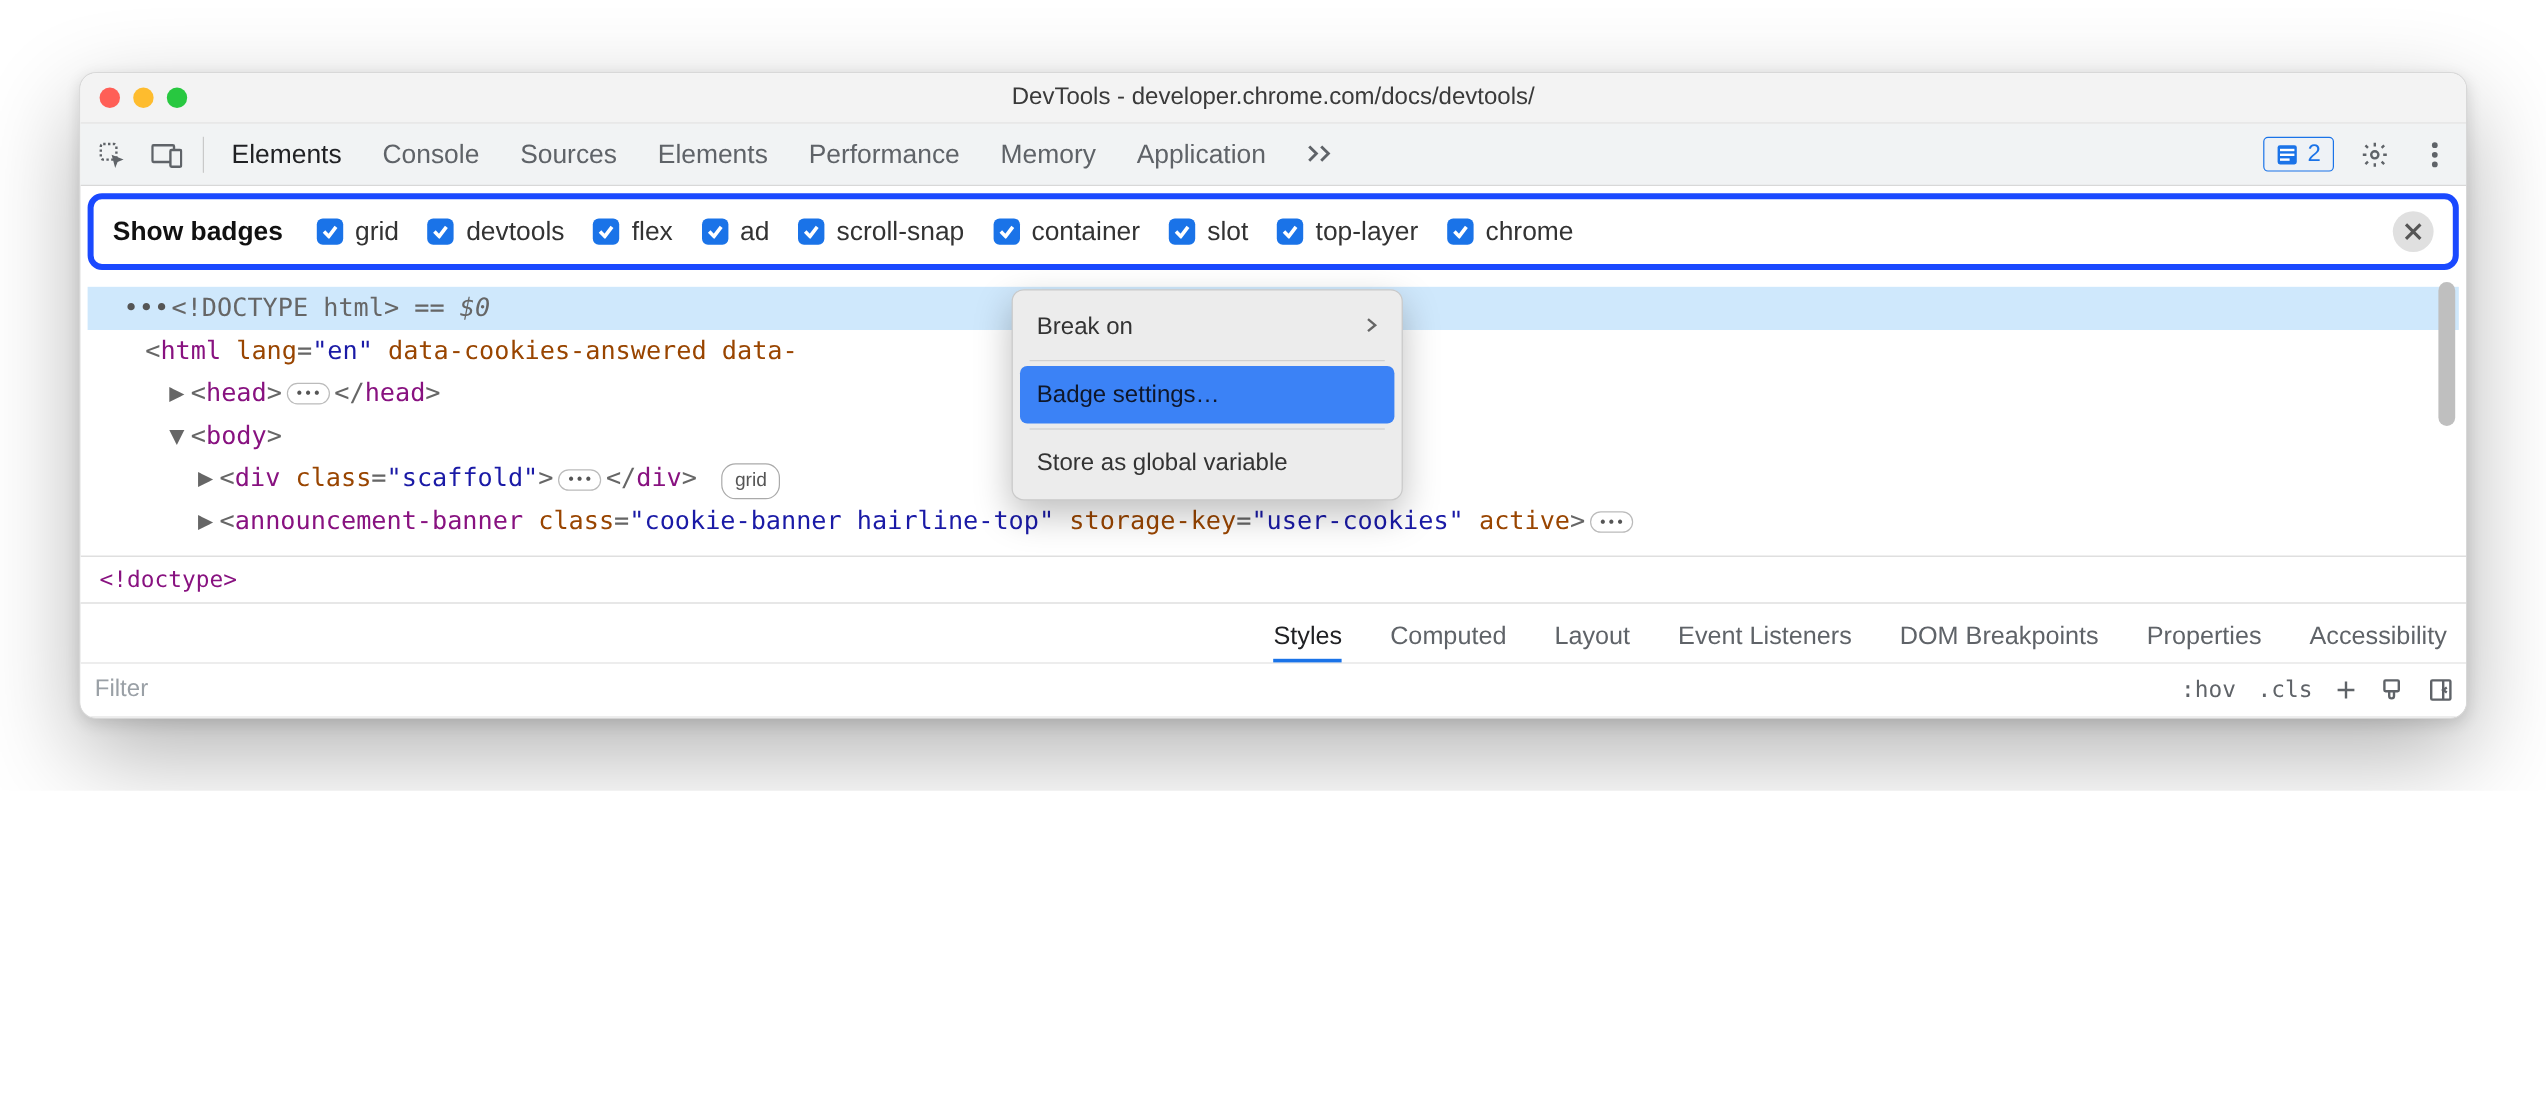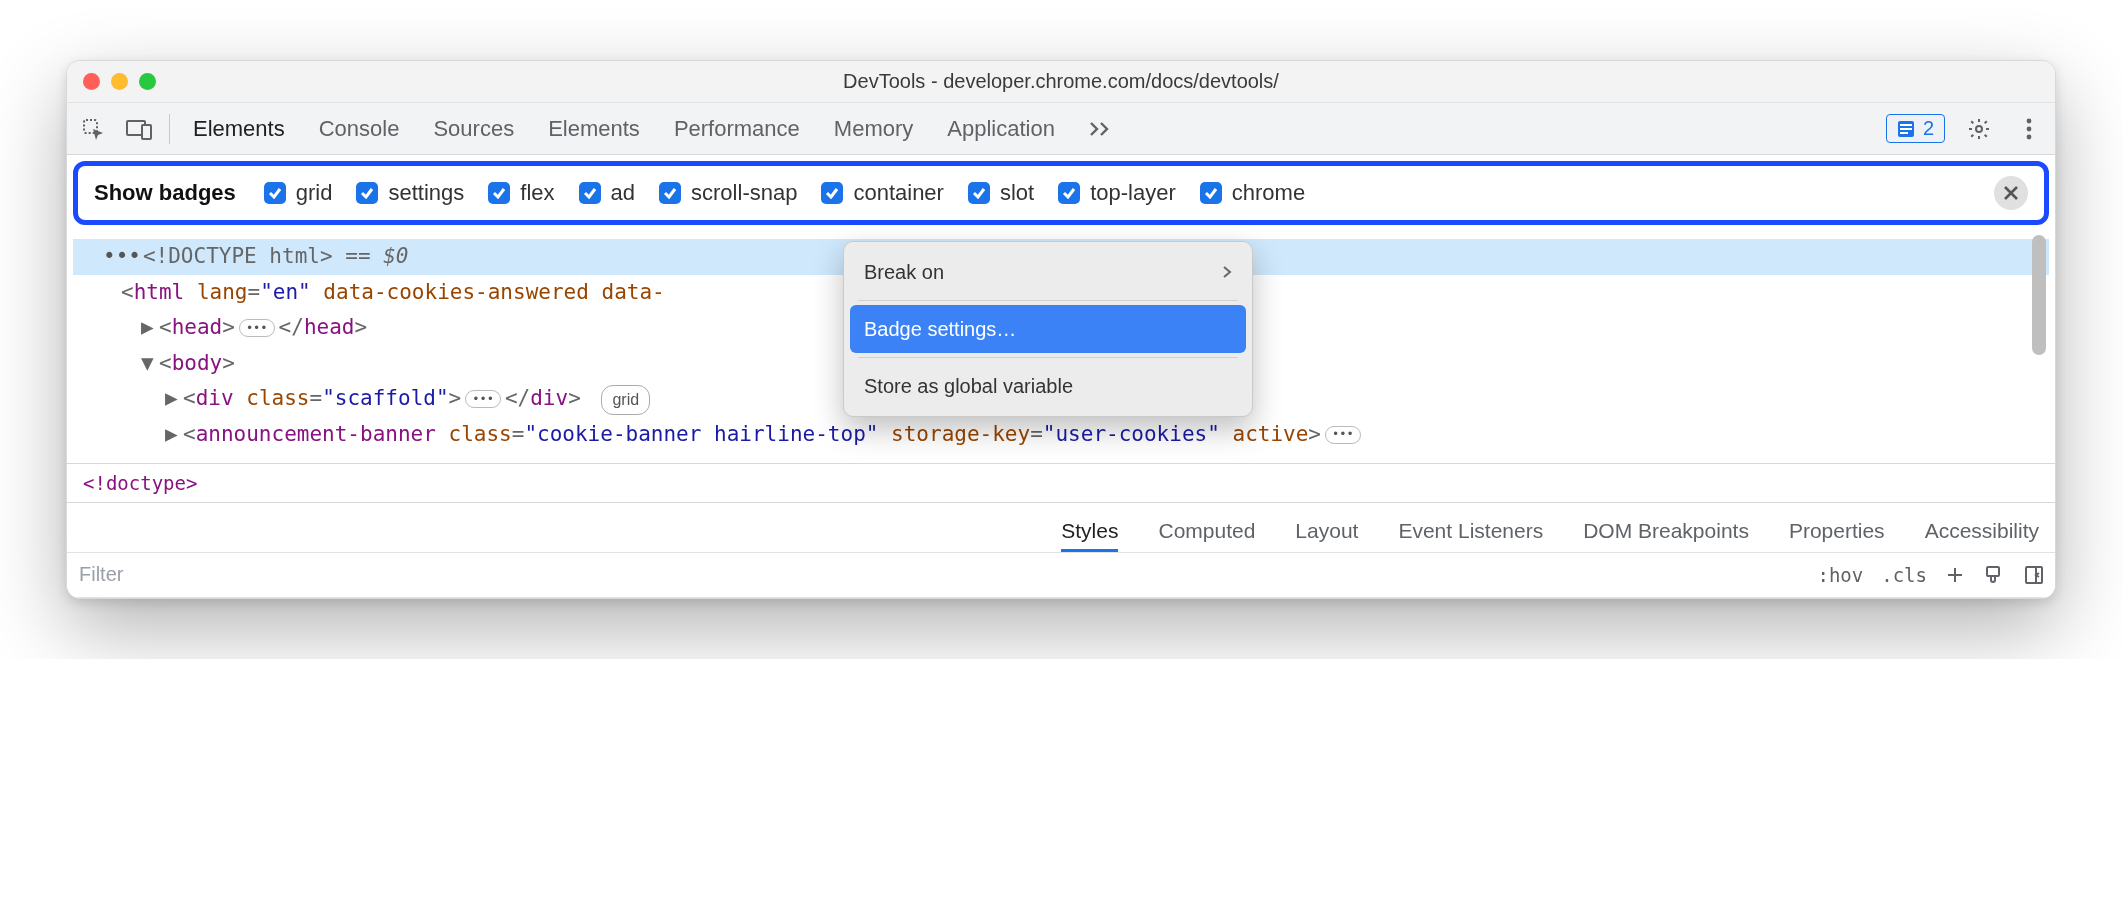--- a/index.html
+++ b/index.html
@@ -124,35 +124,35 @@
     border:1px solid #aaa; border-radius:12px;
     padding:1px 10px; font-size:16px; color:#555;
     font-family:-apple-system, sans-serif; margin-left:8px;
   }
   .indent-1 { padding-left:48px;}
   .indent-2 { padding-left:68px;}
   .indent-3 { padding-left:92px;}
 
   .context-menu {
     position:absolute; top:8px; left:770px;
-    width:410px;
+    width:326px;
     background:#ececec;
     border:1px solid #c9c9c9;
     border-radius:10px;
     box-shadow:0 12px 30px rgba(0,0,0,0.25);
     padding:6px;
     font-family:-apple-system, sans-serif;
     font-size:20px;
     z-index: 50;
   }
   .ctx-item {
     padding:8px 14px; border-radius:6px;
     display:flex; align-items:center; justify-content:space-between;
   }
-  .ctx-item.highlight { background:#3b82f6; color:#ffffff;}
+  .ctx-item.highlight { background:#3b82f6; color:#0f172a;}
   .ctx-sep { height:1px; background:#d0d0d0; margin:4px 8px;}
   .ctx-arrow { color:#666; }
 
   .breadcrumb {
     border-top:1px solid #d8d8d8;
     background:#fff;
     padding:8px 16px;
     font-family: "SF Mono", Menlo, monospace;
     color:#881280; font-size:19px;
   }
@@ -265,21 +265,21 @@
           </svg>
         </span>
         <span>grid</span>
       </label>
     <label class="badge-item">
         <span class="chk">
           <svg width="14" height="12" viewBox="0 0 14 12">
             <path d="M2 6 L6 10 L12 2"></path>
           </svg>
         </span>
-        <span>settings</span>
+        <span>devtools</span>
       </label>
     <label class="badge-item">
         <span class="chk">
           <svg width="14" height="12" viewBox="0 0 14 12">
             <path d="M2 6 L6 10 L12 2"></path>
           </svg>
         </span>
         <span>flex</span>
       </label>
     <label class="badge-item">

